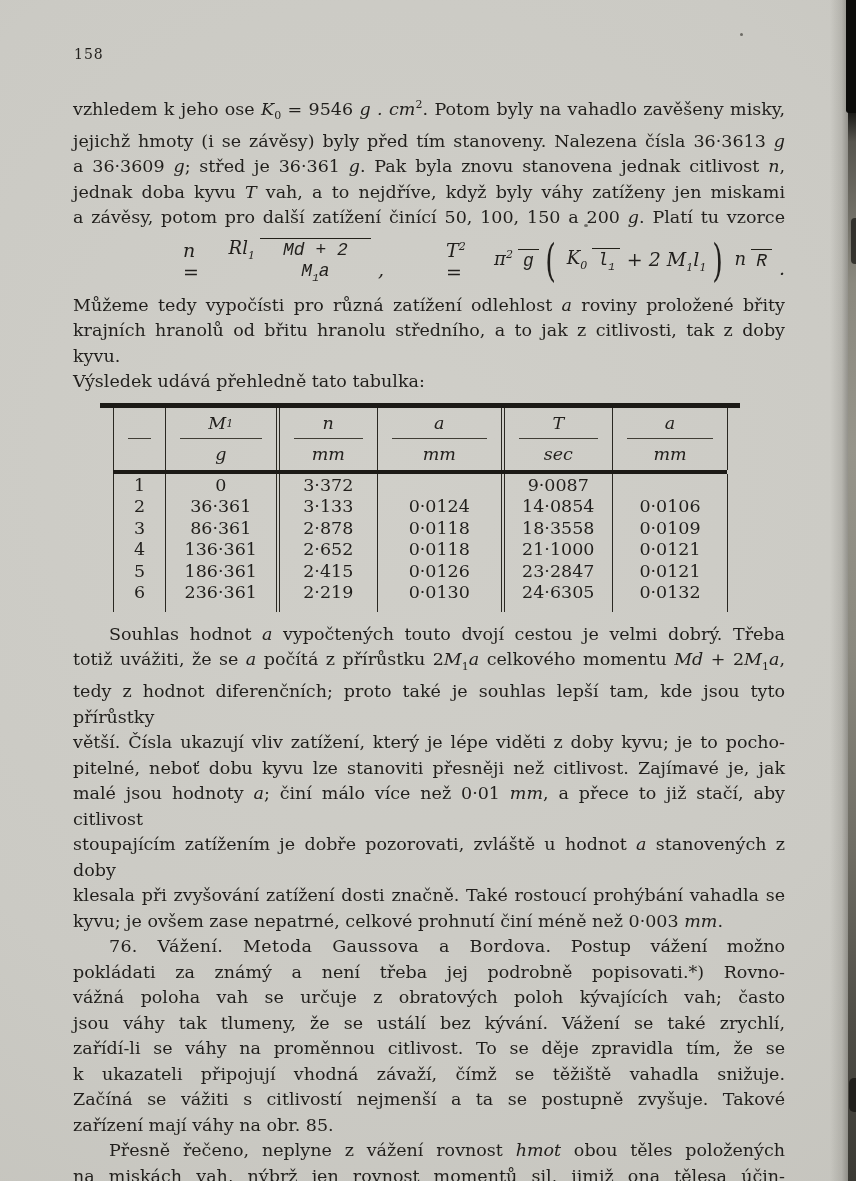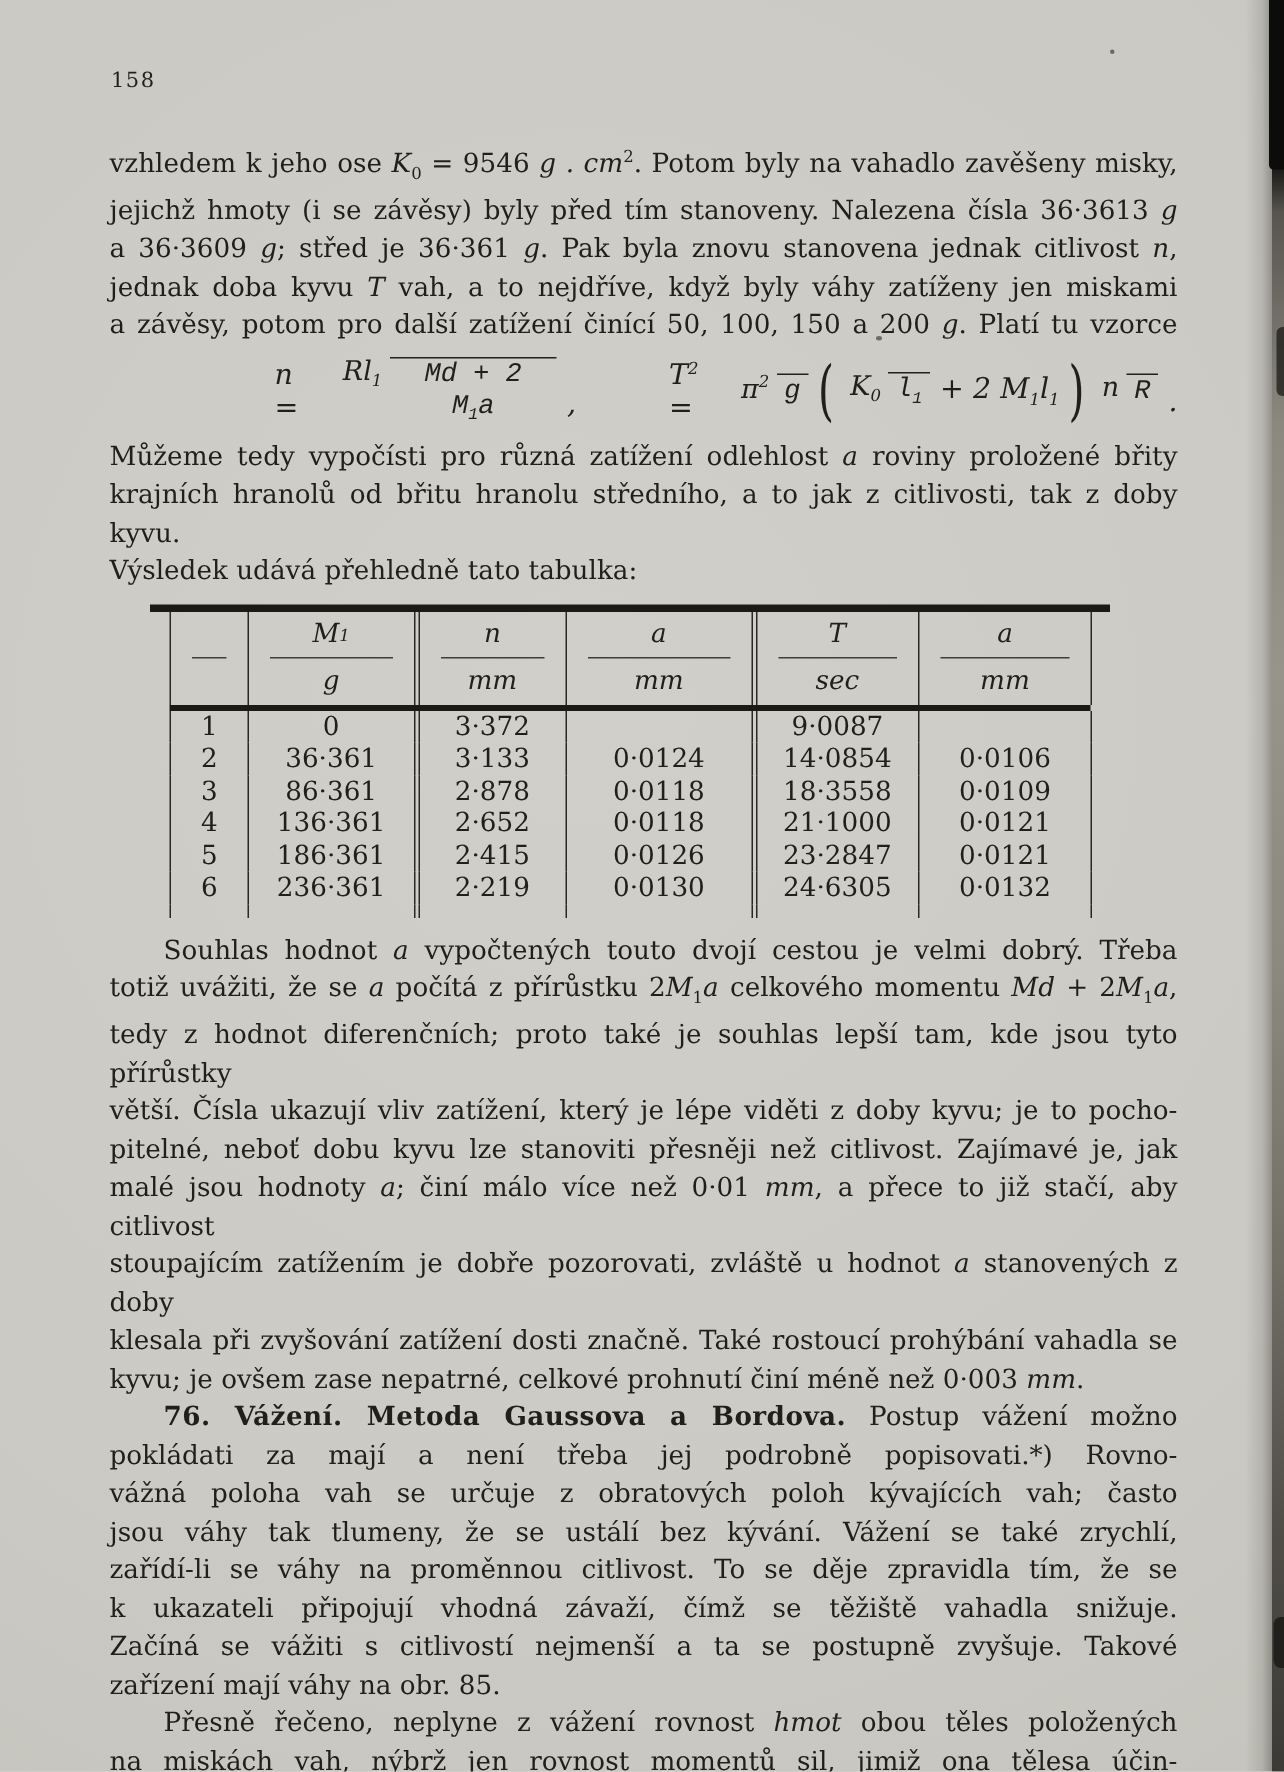--- a/index.html
+++ b/index.html
@@ -17,21 +17,21 @@
     font-size:14px;letter-spacing:1px;
   }
   .content{
     position:absolute;left:73px;top:92px;width:712px;
   }
   .para{font-size:17.5px;line-height:25.5px;}
   .tline{text-align:justify;text-align-last:justify;white-space:normal;}
   .tline.last{text-align-last:left;}
   .para.indent .tline:first-child{text-indent:36px;}
   .para i{font-style:italic;}
-  .para b{font-weight:bold;letter-spacing:.3px;}
+  .para b{font-weight:normal;letter-spacing:.3px;}
   sub,sup{font-size:11px;}
 
   
   .formula{
     display:flex;align-items:center;
     padding-left:110px;gap:62px;
     height:56px;margin:2px 0 4px 0;
     font-size:19px;font-style:italic;
   }
   .feq{display:inline-flex;align-items:center;gap:7px;}
@@ -271,21 +271,21 @@
         <div class="tline">větší. Čísla ukazují vliv zatížení, který je lépe viděti z doby kyvu; je to pocho-</div>
         <div class="tline">pitelné, neboť dobu kyvu lze stanoviti přesněji než citlivost. Zajímavé je, jak</div>
         <div class="tline">malé jsou hodnoty <i>a</i>; činí málo více než 0·01 <i>mm</i>, a přece to již stačí, aby citlivost</div>
         <div class="tline">stoupajícím zatížením je dobře pozorovati, zvláště u hodnot <i>a</i> stanovených z doby</div>
         <div class="tline">klesala při zvyšování zatížení dosti značně. Také rostoucí prohýbání vahadla se</div>
         <div class="tline last">kyvu; je ovšem zase nepatrné, celkové prohnutí činí méně než 0·003 <i>mm</i>.</div>
       </div>
 
     <div class="para indent">
         <div class="tline"><b>76. Vážení. Metoda Gaussova a Bordova.</b> Postup vážení možno</div>
-        <div class="tline">pokládati za mají a není třeba jej podrobně popisovati.*) Rovno-</div>
+        <div class="tline">pokládati za známý a není třeba jej podrobně popisovati.*) Rovno-</div>
         <div class="tline">vážná poloha vah se určuje z obratových poloh kývajících vah; často</div>
         <div class="tline">jsou váhy tak tlumeny, že se ustálí bez kývání. Vážení se také zrychlí,</div>
         <div class="tline">zařídí-li se váhy na proměnnou citlivost. To se děje zpravidla tím, že se</div>
         <div class="tline">k ukazateli připojují vhodná závaží, čímž se těžiště vahadla snižuje.</div>
         <div class="tline">Začíná se vážiti s citlivostí nejmenší a ta se postupně zvyšuje. Takové</div>
         <div class="tline last">zařízení mají váhy na obr. 85.</div>
       </div>
 
     <div class="para indent">
         <div class="tline">Přesně řečeno, neplyne z vážení rovnost <i>hmot</i> obou těles položených</div>

